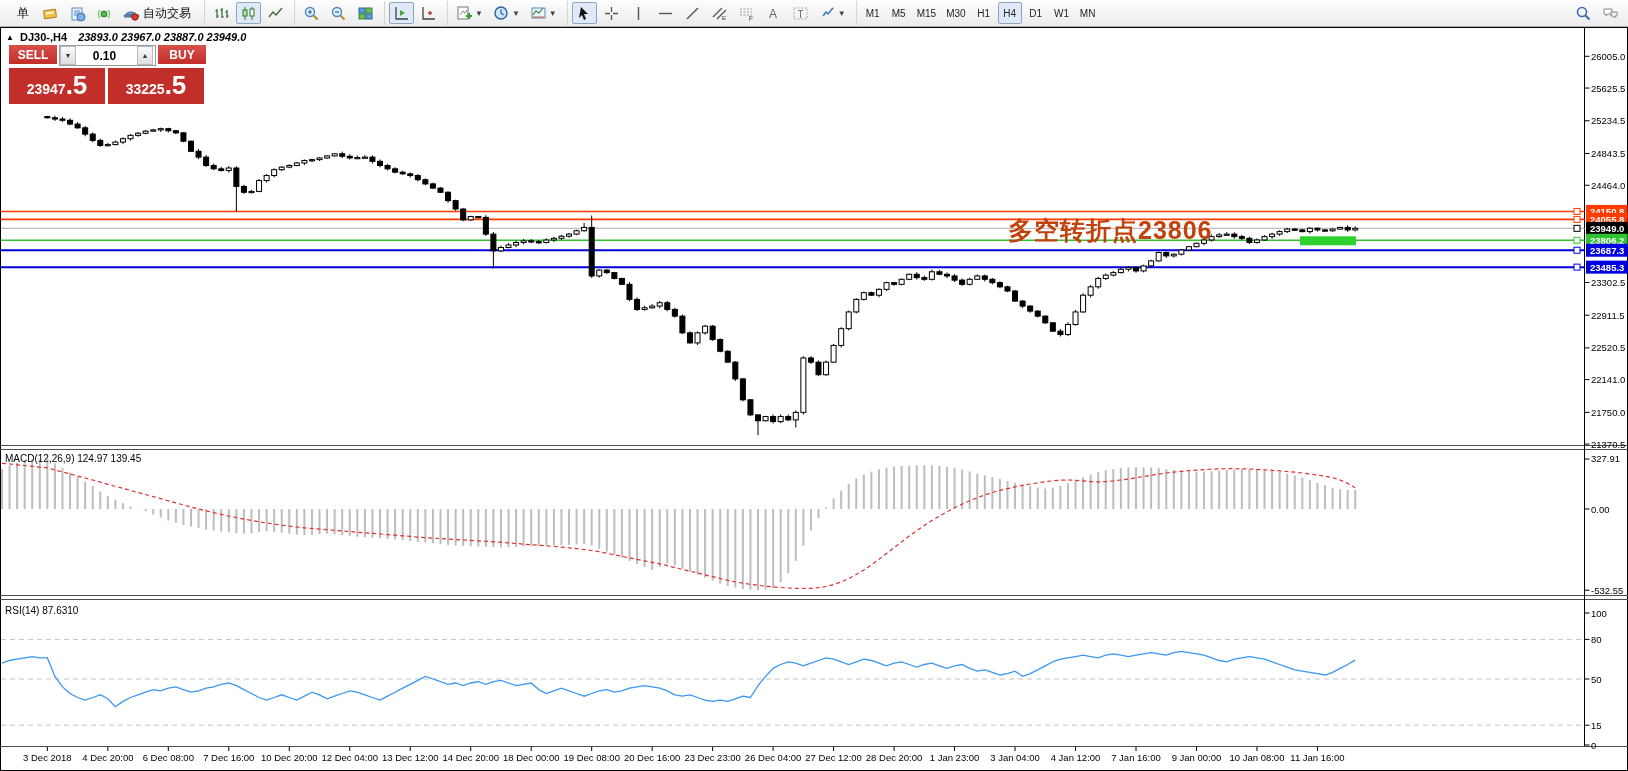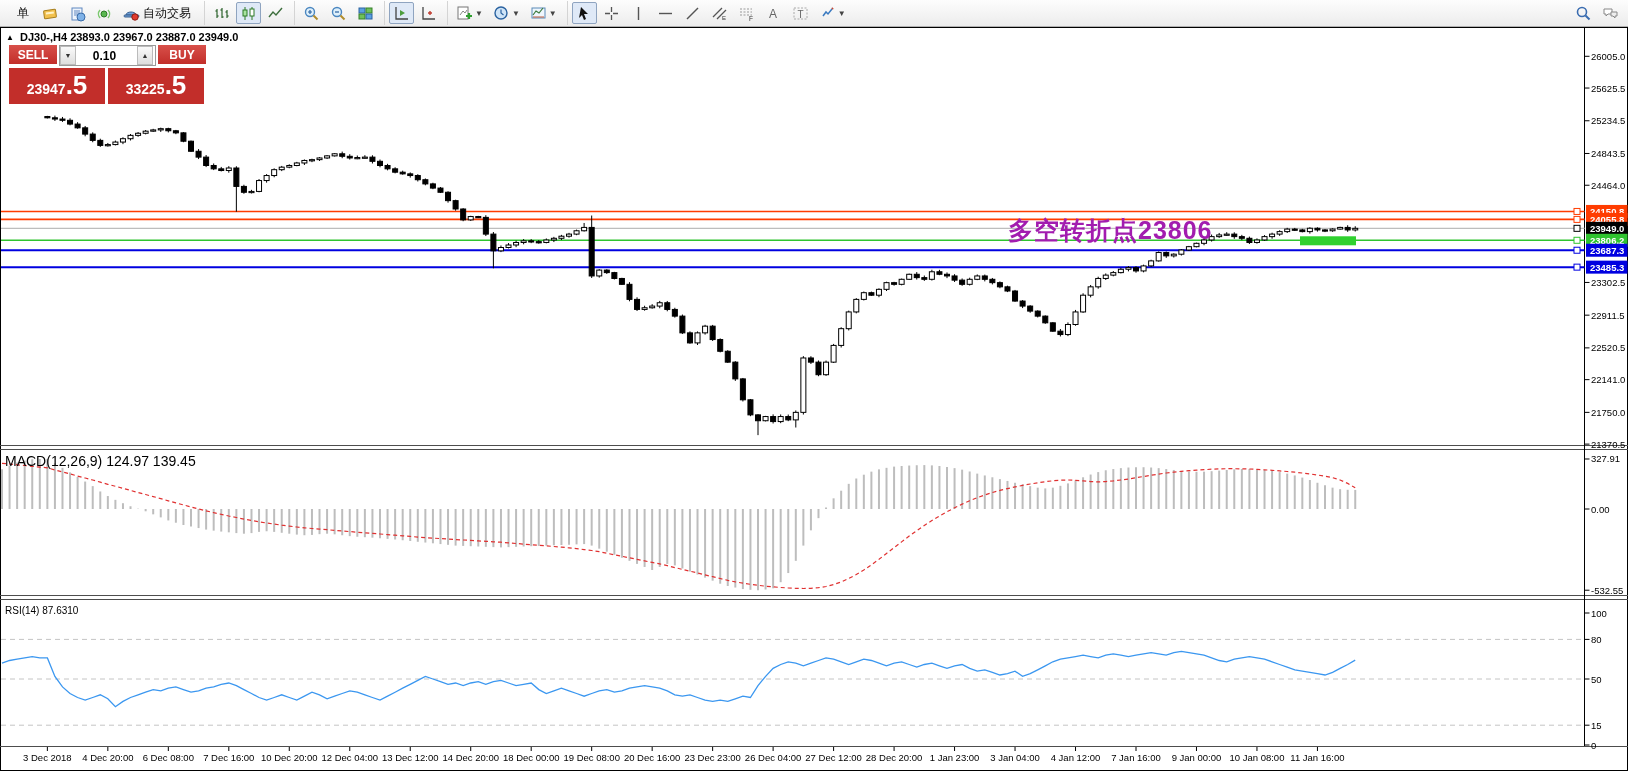--- a/index.html
+++ b/index.html
@@ -21,23 +21,23 @@
   .tf { font-weight:400; }
   #toolbar .right { margin-left:auto; display:flex; align-items:center; }
 
   
   #window { position:absolute; left:0; top:27px; width:1628px; height:744px; background:#fff; }
   #chart-svg { position:absolute; left:0; top:0; z-index:1; }
 
   .overlay { position:absolute; z-index:3; }
   #pane-title { left:6px; top:4px; font-size:11px; font-weight:bold; color:#000; white-space:nowrap; font-family:"Liberation Sans",sans-serif;}
   #pane-title .tri { font-size:8px; vertical-align:1px; margin-right:3px;}
-  #macd-label { left:5px; top:426px; font-size:14px; color:#000; }
+  #macd-label { left:5px; top:426px; font-size:10px; color:#000; }
   #rsi-label  { left:5px; top:578px; font-size:10px; color:#000; }
-  #annotation { left:1008px; top:187px; font-size:25px; font-weight:bold; color:#a21caf;
+  #annotation { left:1008px; top:187px; font-size:25px; font-weight:bold; color:#c2410c;
      font-family:sans-serif; letter-spacing:1px; white-space:nowrap; }
 
   
   #trade-panel { left:9px; top:18px; width:197px; z-index:4; }
   #tp-row1 { display:flex; height:21px; }
   .tp-btn { background:linear-gradient(#d8504a,#c22e2a); color:#fff; font-size:12px; font-weight:bold;
     display:flex; align-items:center; justify-content:center; width:48px; }
   .tp-btn.sell { border-bottom:2px solid #fff; }
   .tp-btn.buy  { border-bottom:2px solid #fff; }
   #tp-spin { display:flex; width:97px; margin:0 2px; border:1px solid #9a9a9a; background:#fff; }
@@ -230,20 +230,31 @@
       </div>
       <div class="tbtn">
         <svg class="ic" viewBox="0 0 17 17">
             <path d="M4 11l3-4 2 2 4-5" fill="none" stroke="#3a7ac0" stroke-width="1.5"></path>
             <path d="M13 4l1-1" stroke="#c04a3a" stroke-width="2"></path>
           </svg>
         <span class="drop">▼</span>
       </div>
     </div>
 
+    <div class="tgroup">
+        <div class="tbtn tf">M1</div>
+        <div class="tbtn tf">M5</div>
+        <div class="tbtn tf">M15</div>
+        <div class="tbtn tf">M30</div>
+        <div class="tbtn tf">H1</div>
+        <div class="tbtn tf pressed">H4</div>
+        <div class="tbtn tf">D1</div>
+        <div class="tbtn tf">W1</div>
+        <div class="tbtn tf">MN</div>
+      </div>
 
     <div class="right">
       <div class="tbtn">
         <svg class="ic" viewBox="0 0 17 17">
             <circle cx="7" cy="7" r="4.5" fill="none" stroke="#3a6cb0" stroke-width="1.6"></circle>
             <path d="M10.5 10.5l4 4" stroke="#3a6cb0" stroke-width="2"></path>
           </svg>
       </div>
       <div class="tbtn">
         <svg class="ic" viewBox="0 0 17 17">
@@ -905,21 +916,21 @@
         <text x="1196.48" y="734" font-family="Liberation Sans, sans-serif" font-size="9.5" fill="#000" text-anchor="middle">9 Jan 00:00</text>
         <line x1="1256.96" y1="720" x2="1256.96" y2="724" stroke="#000"></line>
         <text x="1256.96" y="734" font-family="Liberation Sans, sans-serif" font-size="9.5" fill="#000" text-anchor="middle">10 Jan 08:00</text>
         <line x1="1317.4399999999998" y1="720" x2="1317.4399999999998" y2="724" stroke="#000"></line>
         <text x="1317.4399999999998" y="734" font-family="Liberation Sans, sans-serif" font-size="9.5" fill="#000" text-anchor="middle">11 Jan 16:00</text>
       </svg>
 
     <div class="overlay" id="pane-title">
       <span class="tri">▲</span>
       <span>DJ30-,H4</span>
-      <span style="">23893.0 23967.0 23887.0 23949.0</span>
+      <span style="margin-left:8px;font-style:italic;">23893.0 23967.0 23887.0 23949.0</span>
     </div>
 
     <div class="overlay" id="trade-panel">
       <div id="tp-row1">
         <div class="tp-btn sell">SELL</div>
         <div id="tp-spin">
           <div class="spin-arrow">▼</div>
           <input id="vol-input" value="0.10" style="">
           <div class="spin-arrow">▲</div>
         </div>

